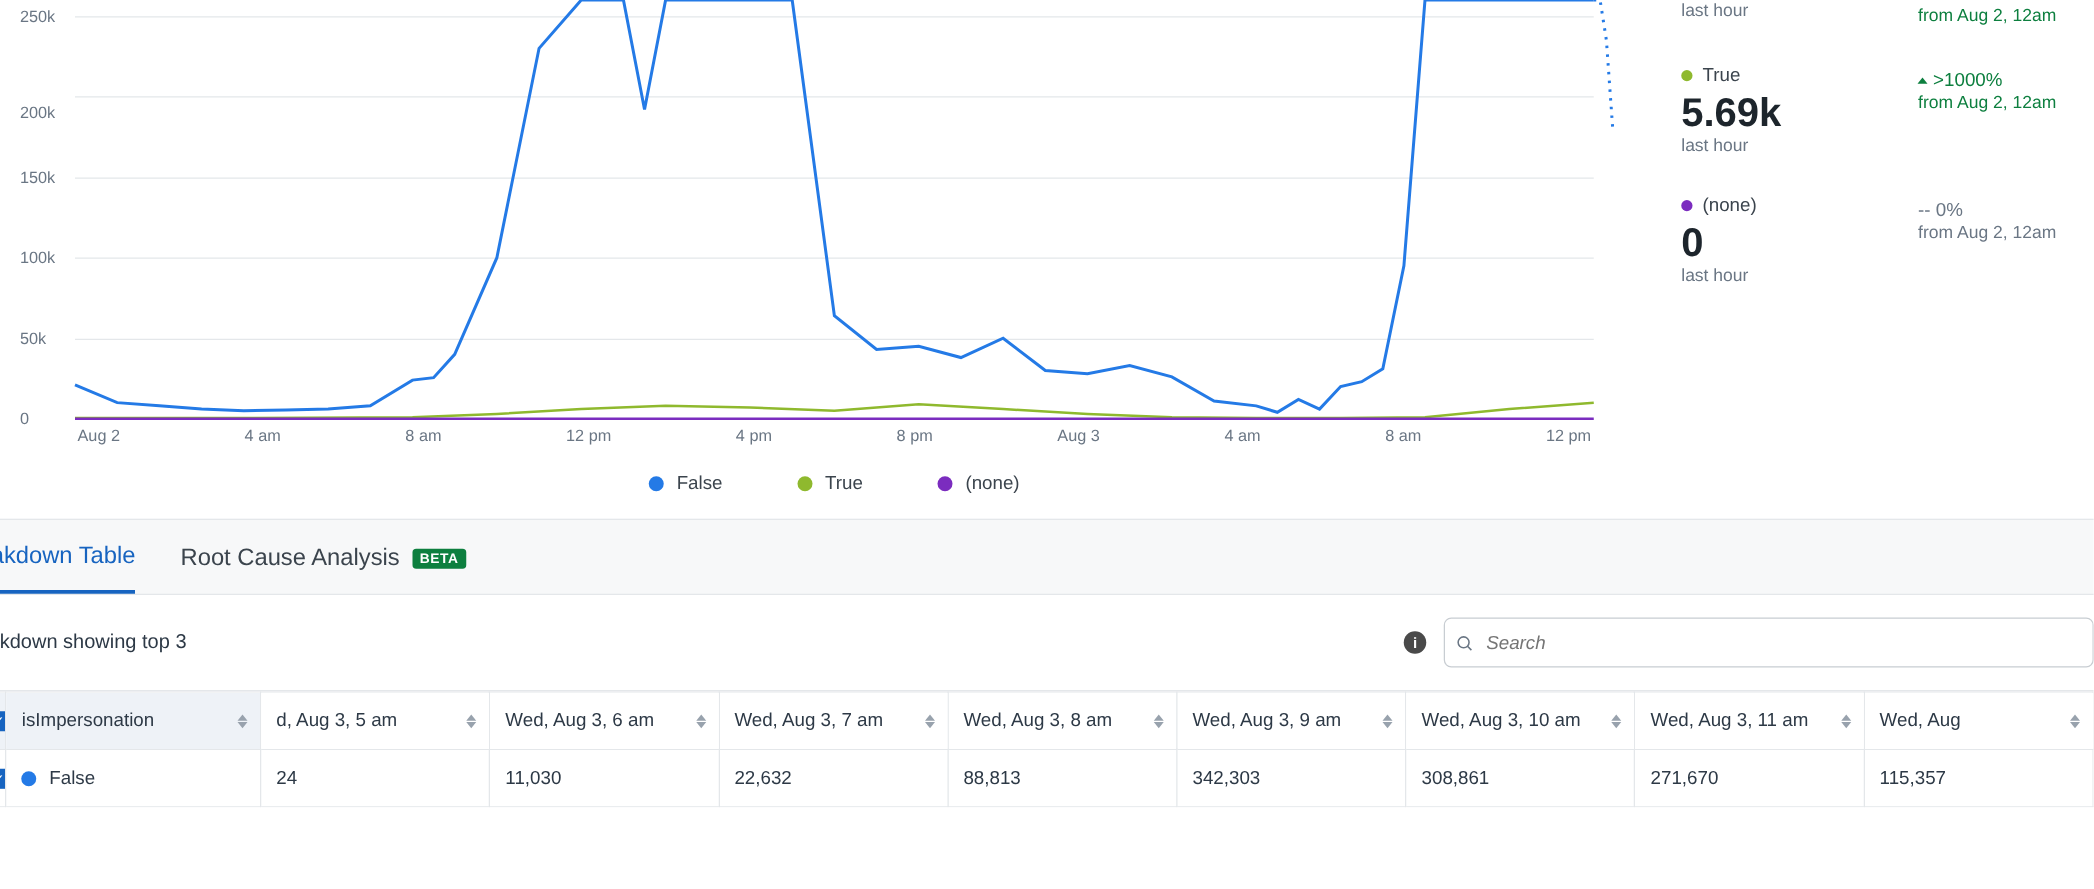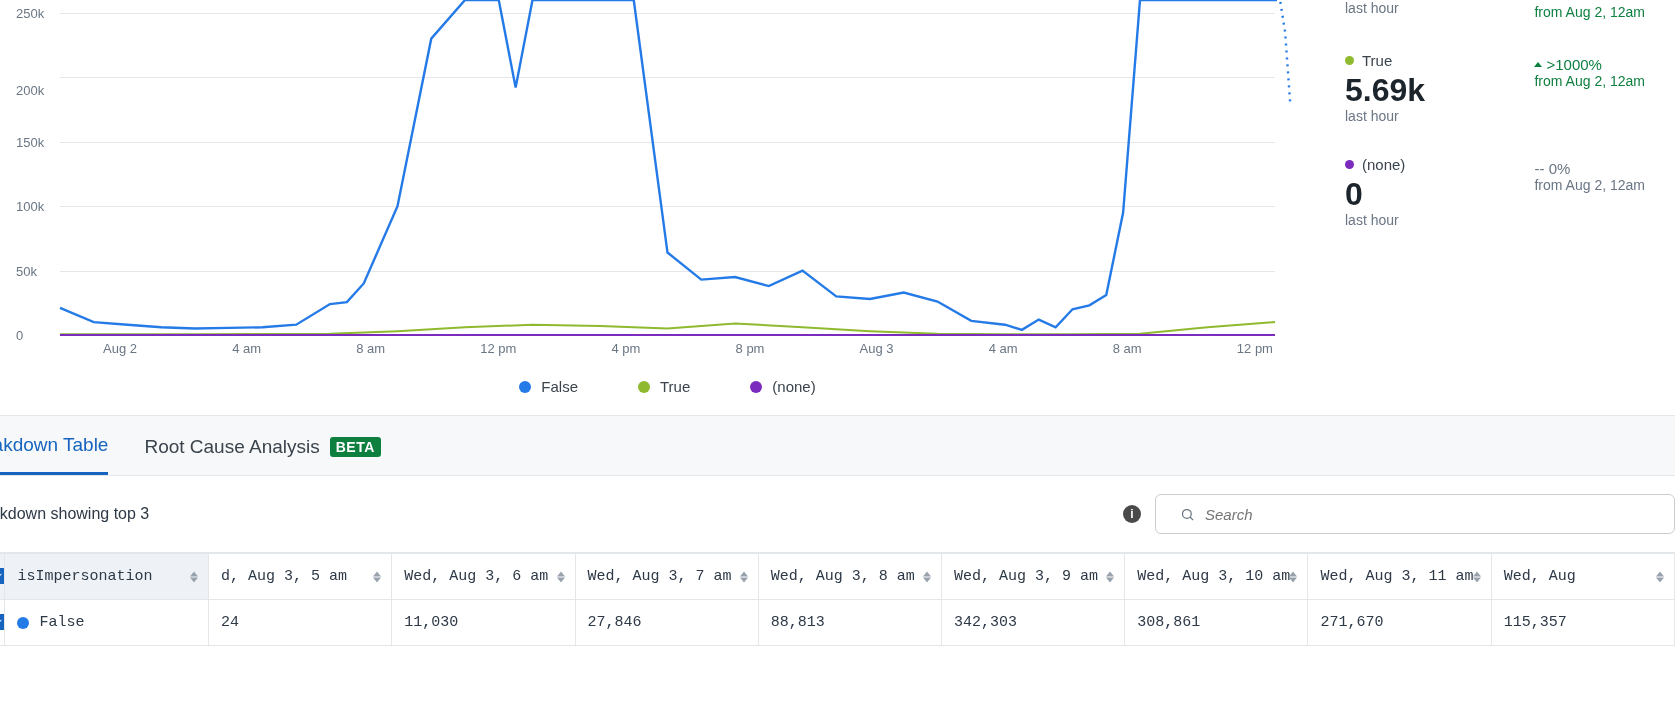--- a/index.html
+++ b/index.html
@@ -45,21 +45,20 @@
     top: 0; left: 0; width: 100%; height: 100%;
     overflow: visible;
   }
   .xlabels {
     display: flex;
     justify-content: space-between;
     font-size: 13px;
     color: #6a7684;
     margin-top: 6px;
     padding: 0 2px;
-    margin-left: 41px;
   }
   .legend-row {
     display: flex;
     justify-content: center;
     gap: 60px;
     margin-top: 22px;
     font-size: 15px;
     color: #3b444d;
   }
   .leg-item { display: flex; align-items: center; gap: 10px; cursor: pointer; }
@@ -104,21 +103,21 @@
     gap:10px;
   }
   .tab.active {
     color: #1764c0;
     border-bottom: 3px solid #1764c0;
     font-weight:400;
   }
   .beta {
     background:#0d7f3f;
     color:#fff;
-    font-size:14px;
+    font-size:11px;
     font-weight:700;
     padding:2px 6px;
     border-radius:3px;
     letter-spacing:0.5px;
   }
   .toolbar {
     display:flex;
     align-items:center;
     padding: 18px 0;
     gap: 14px;
@@ -131,37 +130,36 @@
   }
   .export-btn {
     display:flex;align-items:center;gap:8px;
     border:1px solid #c8cdd2;border-radius:6px;
     background:#fff;padding:8px 14px;font-size:15px;color:#2d3946;cursor:pointer;
   }
   .export-wrap { position:relative; padding:4px; border:3px solid #d62828; border-radius:12px;}
   .search-wrap {
     display:flex;align-items:center;gap:8px;
     border:1px solid #c8cdd2;border-radius:6px;
-    background:#fff;padding:0 24px;flex:1;max-width:520px;height:40px;
+    background:#fff;padding:0 8px;flex:1;max-width:520px;height:40px;
   }
   .search-wrap input {
     border:none;outline:none;font-size:15px;flex:1;background:transparent;
     font-style:italic;color:#6a7684;
   }
   .table { border-collapse:collapse; width:100%; table-layout:fixed;}
   .table th, .table td {
     border:1px solid #e4e7ea;
     padding: 14px 12px;
     font-size:15px;
     text-align:left;
     white-space:nowrap;
     overflow:hidden;
     color:#2d3946;
     background:#fff;
-    font-family:Liberation Mono, monospace;
   }
   .table th {
     font-weight:400;
     background:#fff;
     color:#2d3946;
     position:relative;
   }
   .table th.first { background:#eef2f7; }
   .sort-arrows {
     display:inline-flex;flex-direction:column;line-height:0;gap:1px;
@@ -357,21 +355,21 @@
         <tr>
           <td><span class="cb">✓</span></td>
           <td>
             <span class="cell-first">
               <span class="dot" style="background:#247ae6"></span>
               <span>False</span>
             </span>
           </td>
           <td>24</td>
           <td>11,030</td>
-          <td>27,846</td>
+          <td>22,632</td>
           <td>88,813</td>
           <td>342,303</td>
           <td>308,861</td>
           <td>271,670</td>
           <td>115,357</td>
         </tr>
       </tbody>
     </table>
 </div>
 

